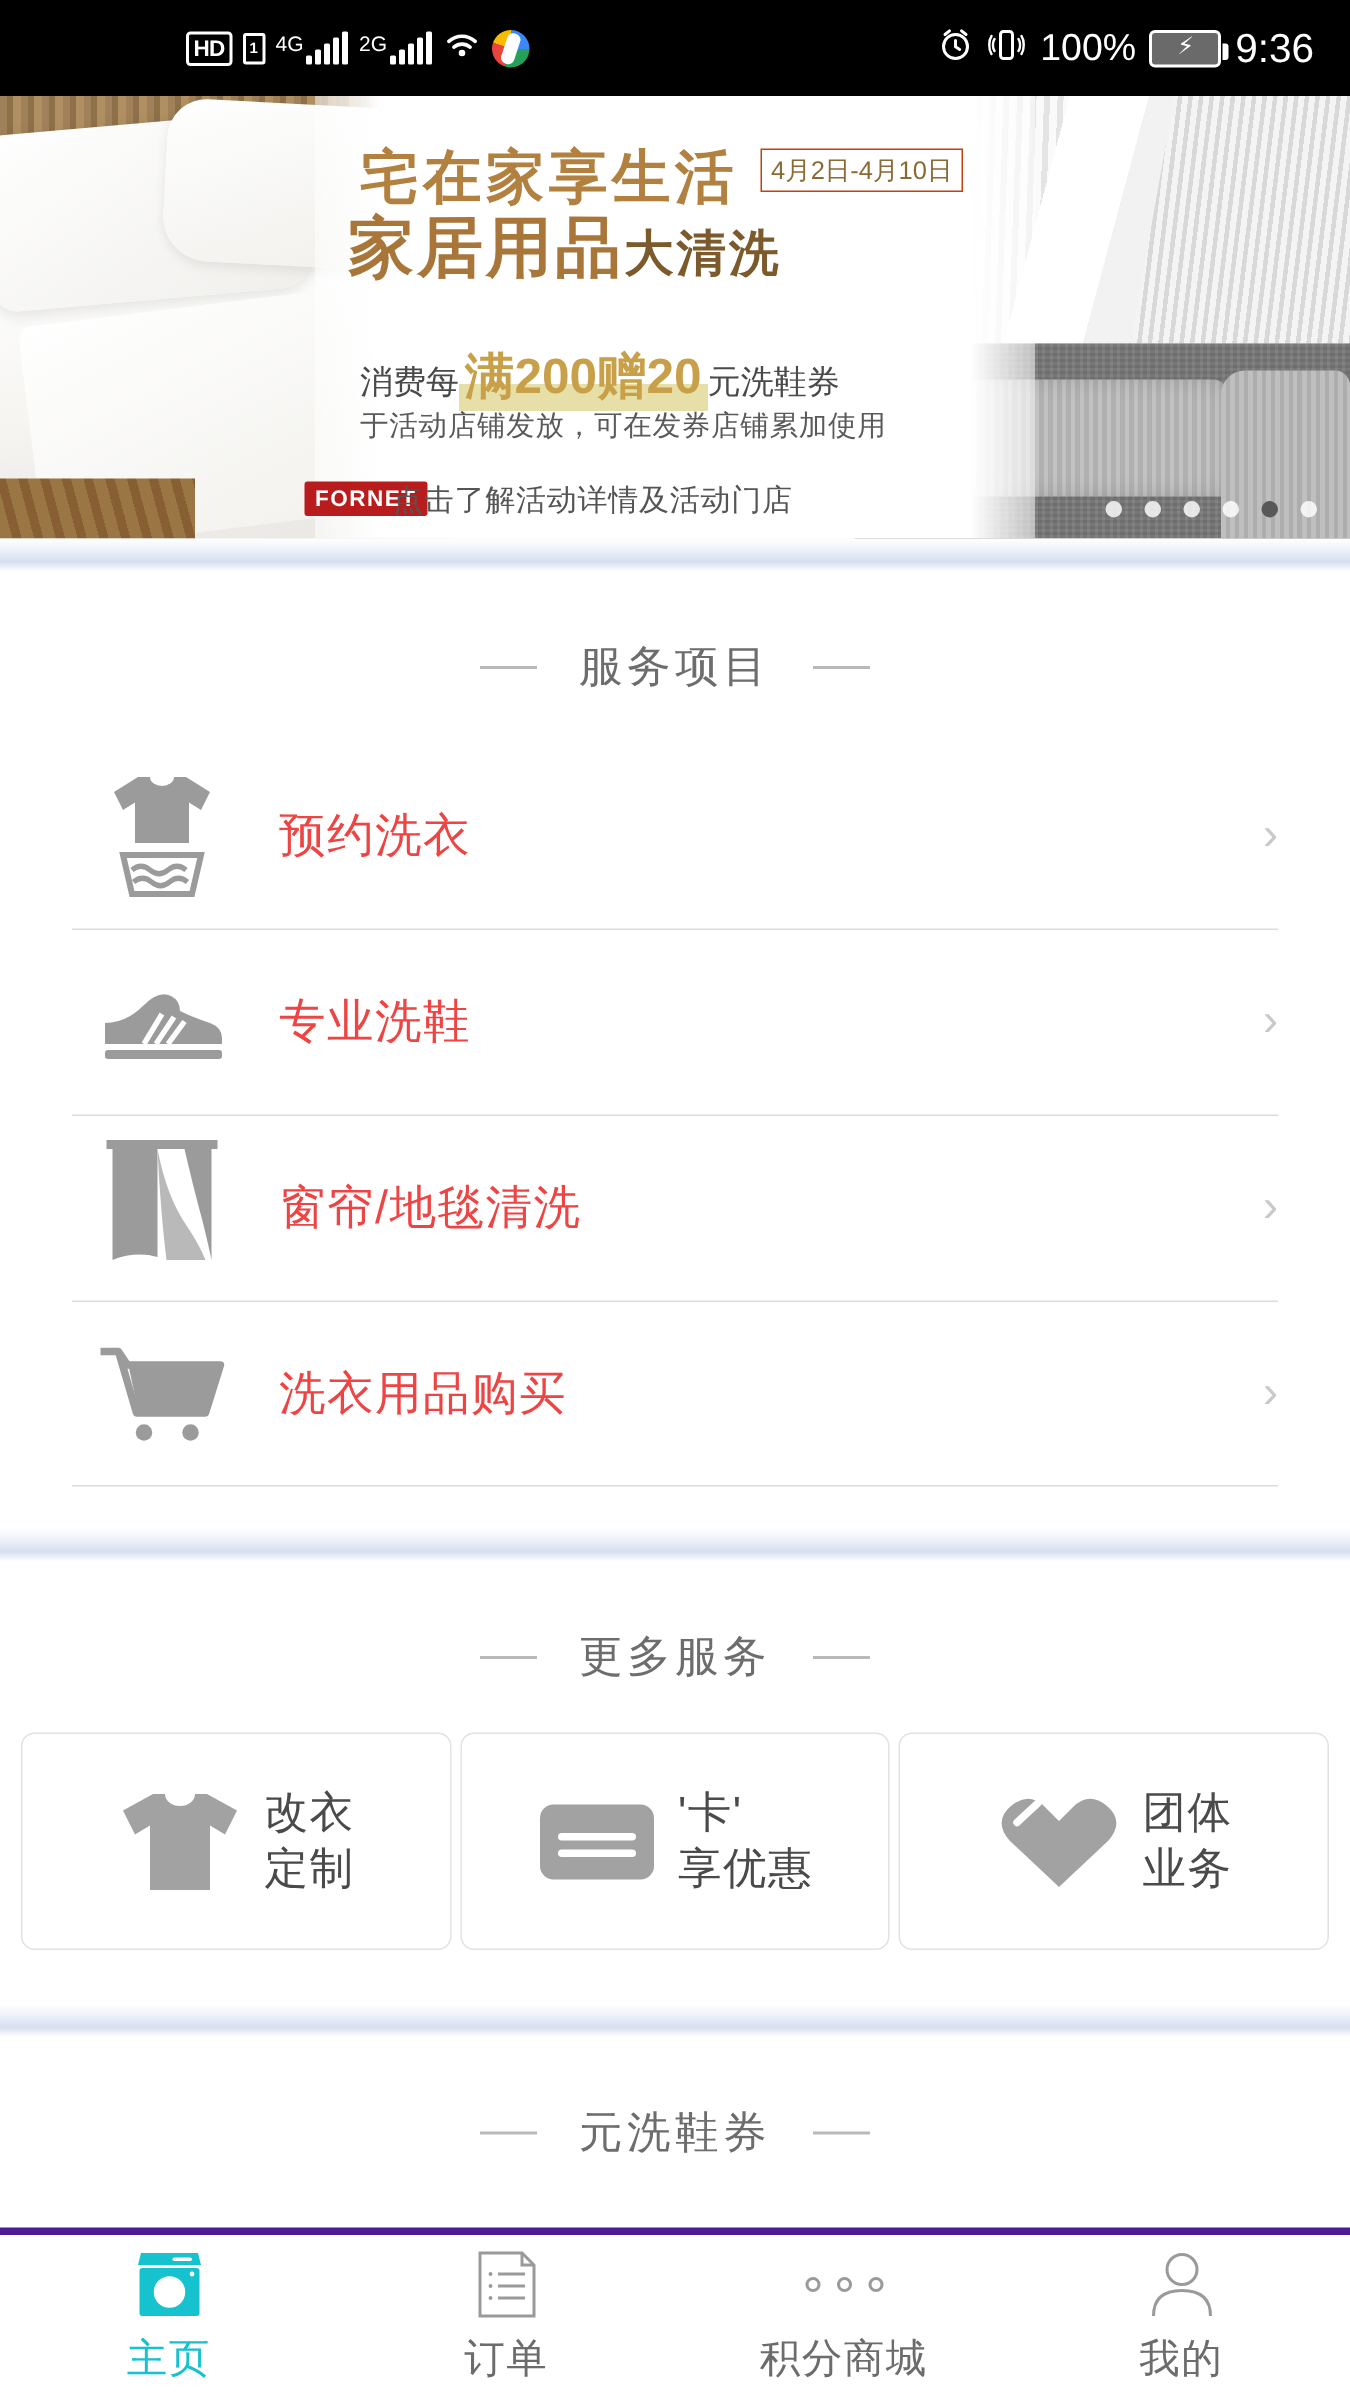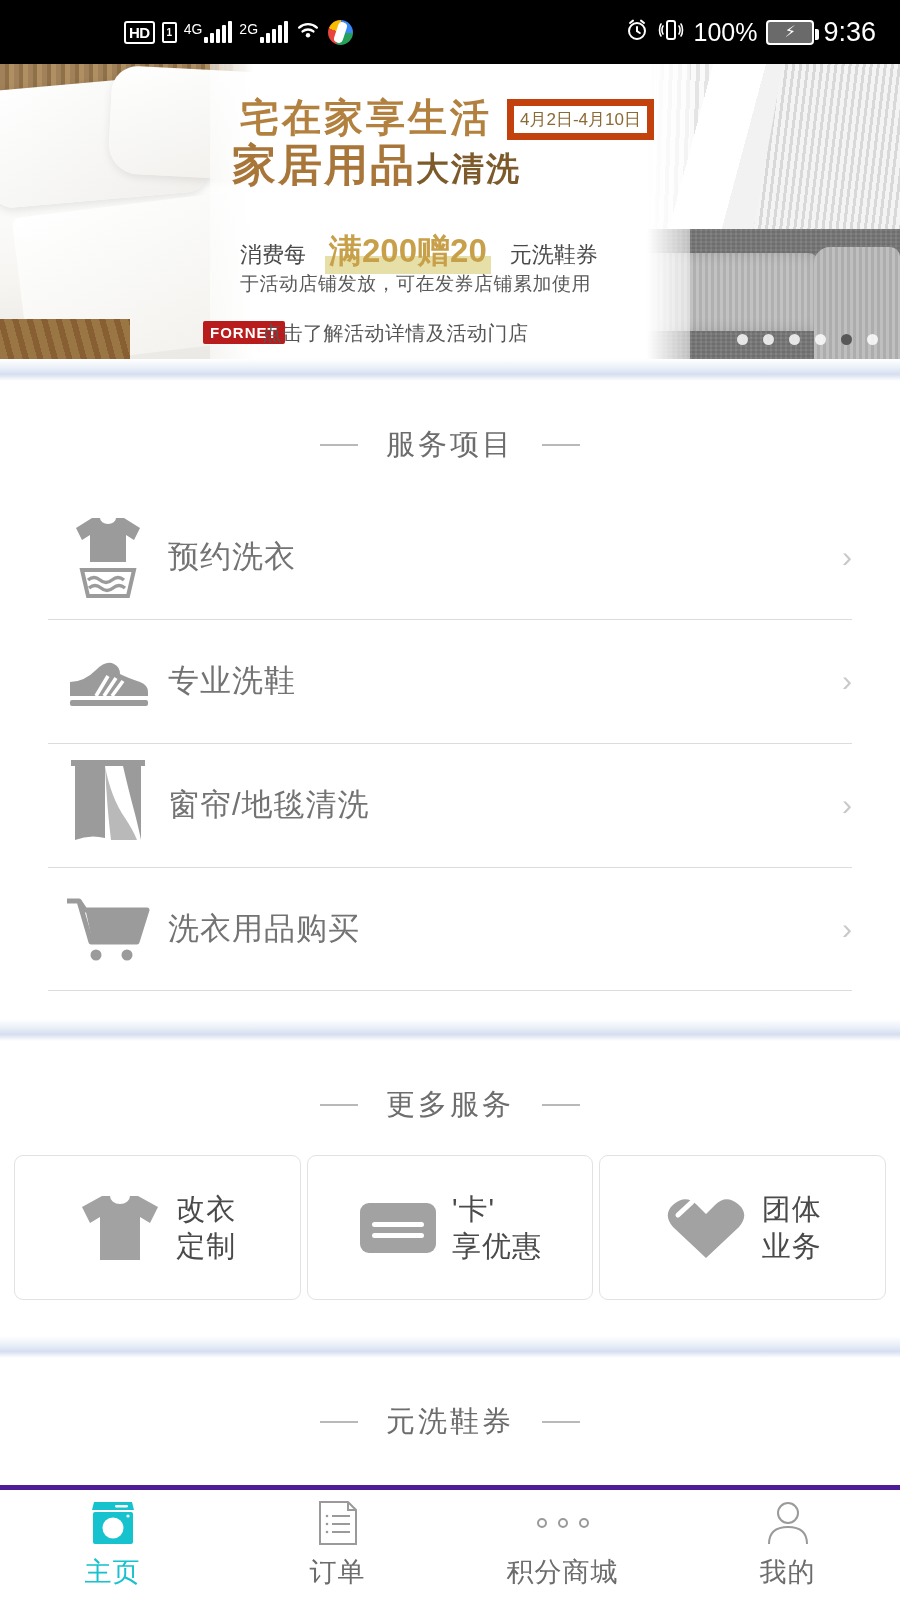--- a/index.html
+++ b/index.html
@@ -139,31 +139,31 @@
     position:absolute; left:210px; top:0; width:480px; height:295px;
     background:linear-gradient(90deg,rgba(255,255,255,.55) 0,#ffffff 9%,#ffffff 91%,rgba(255,255,255,.55) 100%);
   }
   .bn-text { position:absolute; left:0; top:0; width:900px; height:295px; }
   .bn-h1 {
     position:absolute; left:240px; top:27px;
     font-size:39px; font-weight:bold; color:#b3813f; letter-spacing:3px;
   }
   .bn-date {
     position:absolute; left:507px; top:35px;
-    border:7px solid #c2410c; color:#8a6a35; font-size:17px;
+    border:1px solid #c2410c; color:#8a6a35; font-size:17px;
     padding:2px 6px; letter-spacing:0px;
   }
   .bn-h2 {
     position:absolute; left:232px; top:72px;
     font-size:44px; font-weight:bold; letter-spacing:2px; color:#a9763a;
   }
   .bn-h2 .dark { color:#7d5a2c; font-size:33px; }
   .bn-promo {
     position:absolute; left:240px; top:165px;
-    display:flex; align-items:baseline; gap:19px;
+    display:flex; align-items:baseline; gap:0;
   }
   .bn-promo .small { font-size:22px; color:#4a4a4a; }
   .bn-promo .big {
     font-size:33px; font-weight:bold; color:#c8a04a;
     background:linear-gradient(transparent 60%,#e6dfa8 60%);
     padding:0 4px;
   }
   .bn-sub {
     position:absolute; left:240px; top:207px;
     font-size:19px; color:#5a5a5a; letter-spacing:0.5px;
@@ -205,21 +205,21 @@
   .svc-row {
     display:flex; align-items:center; height:124px; position:relative;
   }
   .svc-row + .svc-row::before,
   .svc-row:last-child::after {
     content:""; position:absolute; left:0; right:0; top:0; height:1px;
     background:#dcdcdc;
   }
   .svc-row:last-child::after { top:auto; bottom:0; }
   .svc-ico { width:120px; display:flex; justify-content:center; align-items:center; }
-  .svc-label { font-size:31px; color:#737373; letter-spacing:1px; }
+  .svc-label { font-size:31px; color:#ef4444; letter-spacing:1px; margin-left:18px; }
   .chev { margin-left:auto; color:#c9c9c9; font-size:30px; font-weight:300; line-height:1; }
 
   
   .cards { display:flex; gap:6px; padding:0 14px; }
   .card {
     flex:1; height:145px; border:1px solid #e2e2e2; border-radius:9px;
     display:flex; align-items:center; justify-content:center; gap:14px;
     background:#fff;
   }
   .card-ico { display:flex; align-items:center; justify-content:center; }

